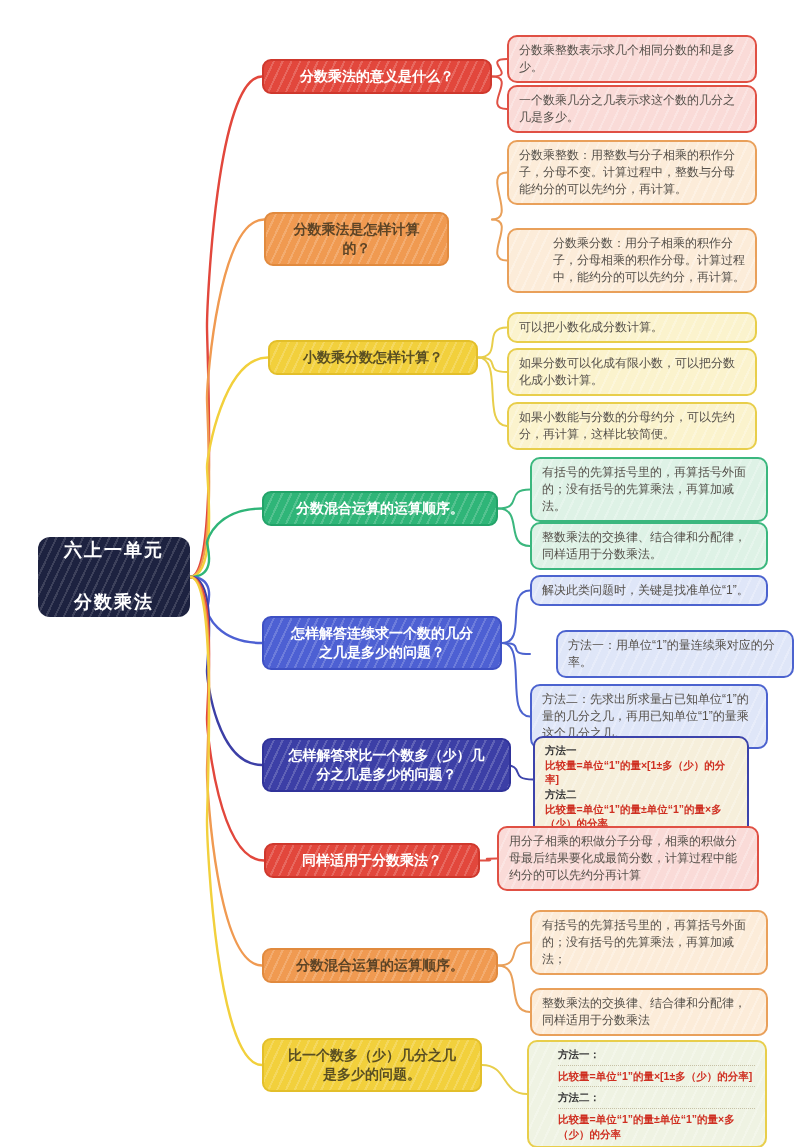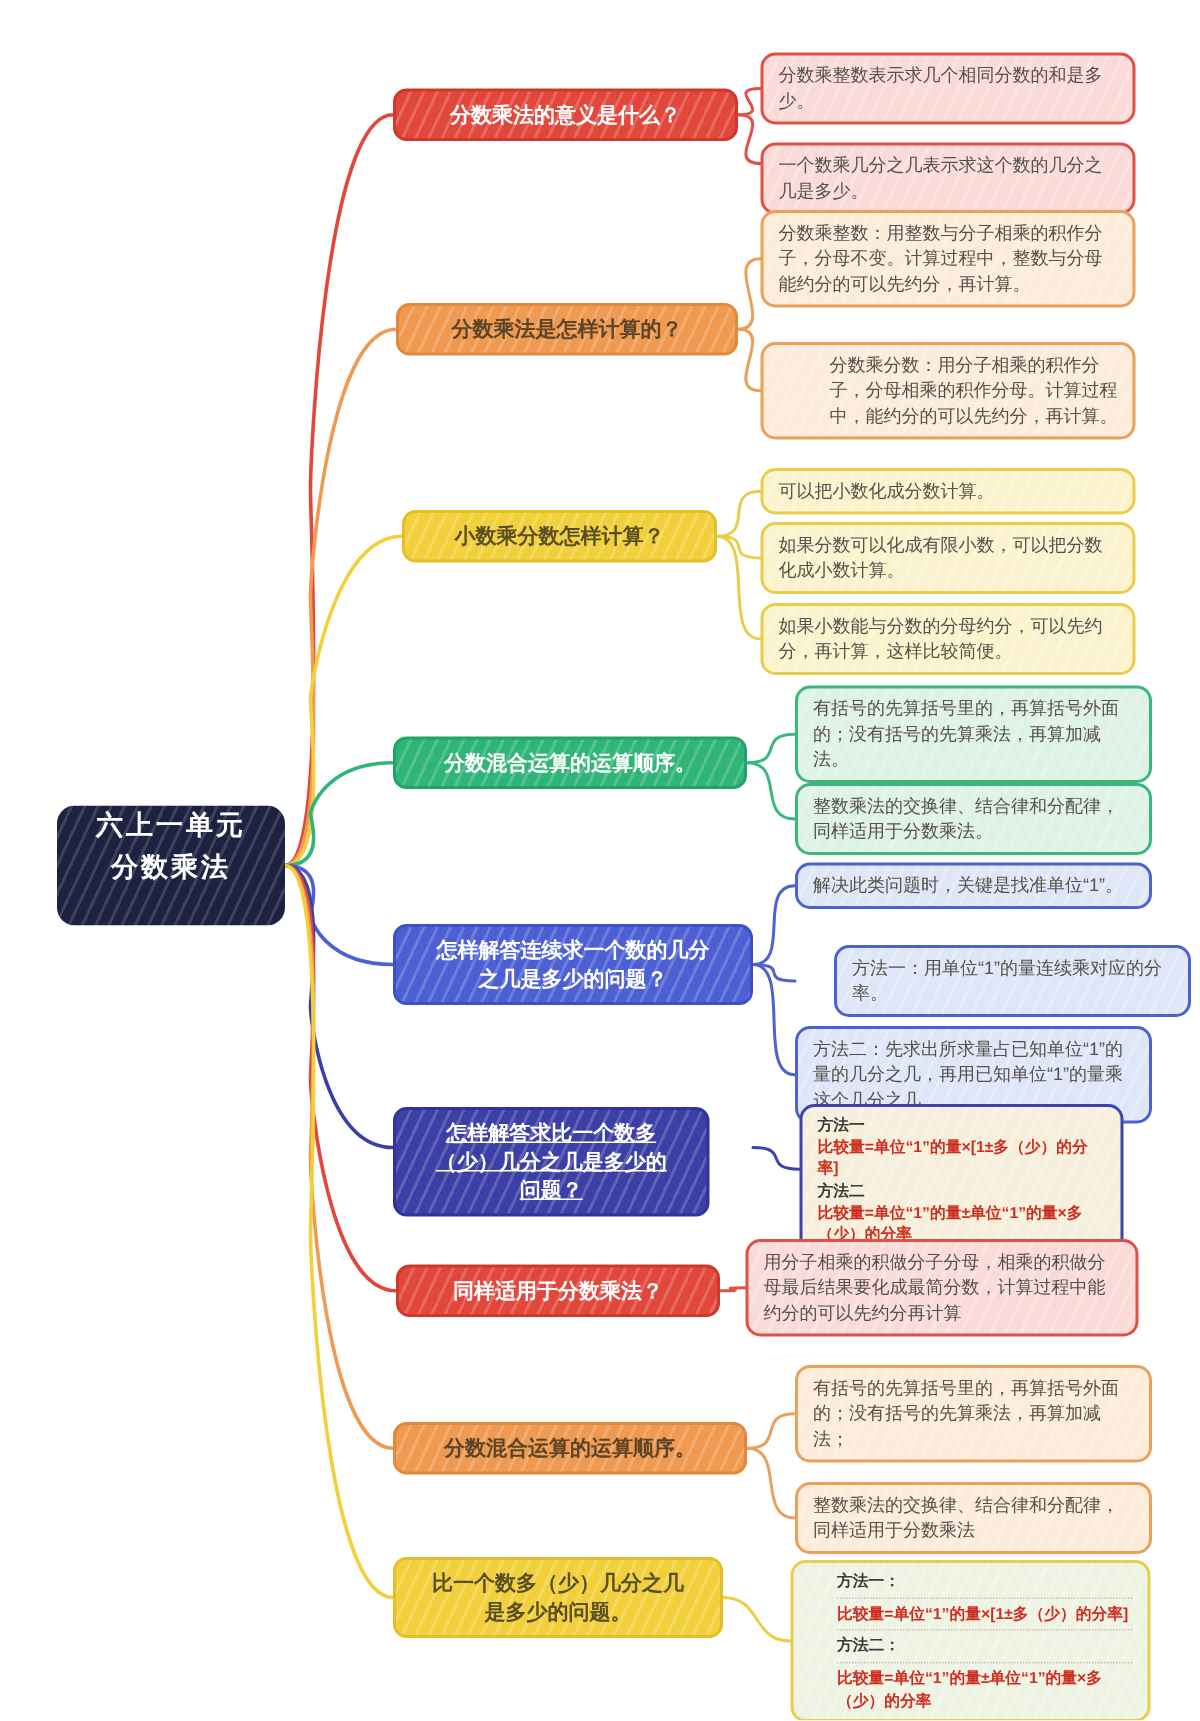--- a/index.html
+++ b/index.html
@@ -2,21 +2,21 @@
 <html><head>
 <meta charset="utf-8">
 <title>Mind Map</title>
 <style>
   html,body{margin:0;padding:0;background:#ffffff;}
   body{font-family:"Liberation Sans","DejaVu Sans",sans-serif;}
   #canvas{position:relative;width:800px;height:1147px;background:#ffffff;overflow:hidden;}
   #links{position:absolute;left:0;top:0;pointer-events:none;}
 
   .root{
-    position:absolute;display:flex;flex-direction:column;align-items:center;justify-content:flex-start;
+    position:absolute;display:flex;flex-direction:column;align-items:center;justify-content:space-between;
     border-radius:12px;font-weight:bold;font-size:18px;line-height:1.55;letter-spacing:2px;
     color:#fff;box-sizing:border-box;
     background-image:repeating-linear-gradient(115deg,rgba(255,255,255,0.14) 0 2px,rgba(255,255,255,0) 2px 8px);
   }
 
   .branch{
     position:absolute;display:flex;align-items:center;justify-content:center;text-align:center;
     border-radius:9px;border:2px solid;box-sizing:border-box;
     font-weight:bold;font-size:14px;line-height:1.35;padding:6px 24px;
     background-image:repeating-linear-gradient(115deg,rgba(255,255,255,0.18) 0 2px,rgba(255,255,255,0) 2px 8px);
@@ -70,24 +70,24 @@
     <span>分数乘法</span>
   </div>
 
   <div id="nodes">
       <div class="branch" style="left: 262px; top: 59px; width: 230px; background-color: rgb(226, 71, 60); border-color: rgb(207, 56, 45); color: rgb(255, 255, 255);">
         <span>分数乘法的意义是什么？</span>
       </div>
       <div class="leaf" style="left: 507px; top: 35px; width: 250px; background-color: rgb(250, 219, 216); border-color: rgb(224, 80, 68);">
         <span class="row normal">分数乘整数表示求几个相同分数的和是多少。</span>
       </div>
-      <div class="leaf" style="left: 507px; top: 95px; width: 250px; background-color: rgb(250, 219, 216); border-color: rgb(224, 80, 68);">
+      <div class="leaf" style="left: 507px; top: 85px; width: 250px; background-color: rgb(250, 219, 216); border-color: rgb(224, 80, 68);">
         <span class="row normal">一个数乘几分之几表示求这个数的几分之几是多少。</span>
       </div>
-      <div class="branch" style="left: 264px; top: 202px; width: 228px; background-color: rgb(240, 154, 81); border-color: rgb(225, 138, 62); color: rgb(93, 68, 38);">
+      <div class="branch" style="left: 264px; top: 212px; width: 185px; background-color: rgb(240, 154, 81); border-color: rgb(225, 138, 62); color: rgb(93, 68, 38);">
         <span>分数乘法是怎样计算的？</span>
       </div>
       <div class="leaf" style="left: 507px; top: 140px; width: 250px; background-color: rgb(252, 236, 217); border-color: rgb(233, 160, 90);">
         <span class="row normal">分数乘整数：用整数与分子相乘的积作分子，分母不变。计算过程中，整数与分母能约分的可以先约分，再计算。</span>
       </div>
       <div class="leaf" style="left: 507px; top: 228px; width: 250px; background-color: rgb(252, 236, 217); border-color: rgb(233, 160, 90); padding-left: 44px;">
         <span class="row normal">分数乘分数：用分子相乘的积作分子，分母相乘的积作分母。计算过程中，能约分的可以先约分，再计算。</span>
       </div>
       <div class="branch" style="left: 268px; top: 340px; width: 210px; background-color: rgb(242, 208, 60); border-color: rgb(227, 191, 42); color: rgb(90, 79, 34);">
         <span>小数乘分数怎样计算？</span>
@@ -115,21 +115,21 @@
       </div>
       <div class="leaf" style="left: 530px; top: 575px; width: 238px; background-color: rgb(223, 230, 248); border-color: rgb(76, 99, 207);">
         <span class="row normal">解决此类问题时，关键是找准单位“1”。</span>
       </div>
       <div class="leaf" style="left: 530px; top: 630px; width: 238px; background-color: rgb(223, 230, 248); border-color: rgb(76, 99, 207); margin-left: 26px;">
         <span class="row normal">方法一：用单位“1”的量连续乘对应的分率。</span>
       </div>
       <div class="leaf" style="left: 530px; top: 684px; width: 238px; background-color: rgb(223, 230, 248); border-color: rgb(76, 99, 207);">
         <span class="row normal">方法二：先求出所求量占已知单位“1”的量的几分之几，再用已知单位“1”的量乘这个几分之几。</span>
       </div>
-      <div class="branch" style="left: 262px; top: 738px; width: 211px; background-color: rgb(60, 63, 166); border-color: rgb(48, 51, 154); color: rgb(255, 255, 255); text-decoration: underline;">
+      <div class="branch" style="left: 262px; top: 738px; width: 249px; background-color: rgb(60, 63, 166); border-color: rgb(48, 51, 154); color: rgb(255, 255, 255);">
         <span>怎样解答求比一个数多（少）几分之几是多少的问题？</span>
       </div>
       <div class="leaf" style="left: 533px; top: 736px; width: 216px; background-color: rgb(246, 239, 219); border-color: rgb(60, 67, 171); line-height: 1.32;">
         <span class="row label">方法一</span>
         <span class="row formula">比较量=单位“1”的量×[1±多（少）的分率]</span>
         <span class="row label">方法二</span>
         <span class="row formula">比较量=单位“1”的量±单位“1”的量×多（少）的分率</span>
       </div>
       <div class="branch" style="left: 264px; top: 843px; width: 216px; background-color: rgb(226, 71, 60); border-color: rgb(207, 56, 45); color: rgb(255, 255, 255);">
         <span>同样适用于分数乘法？</span>

